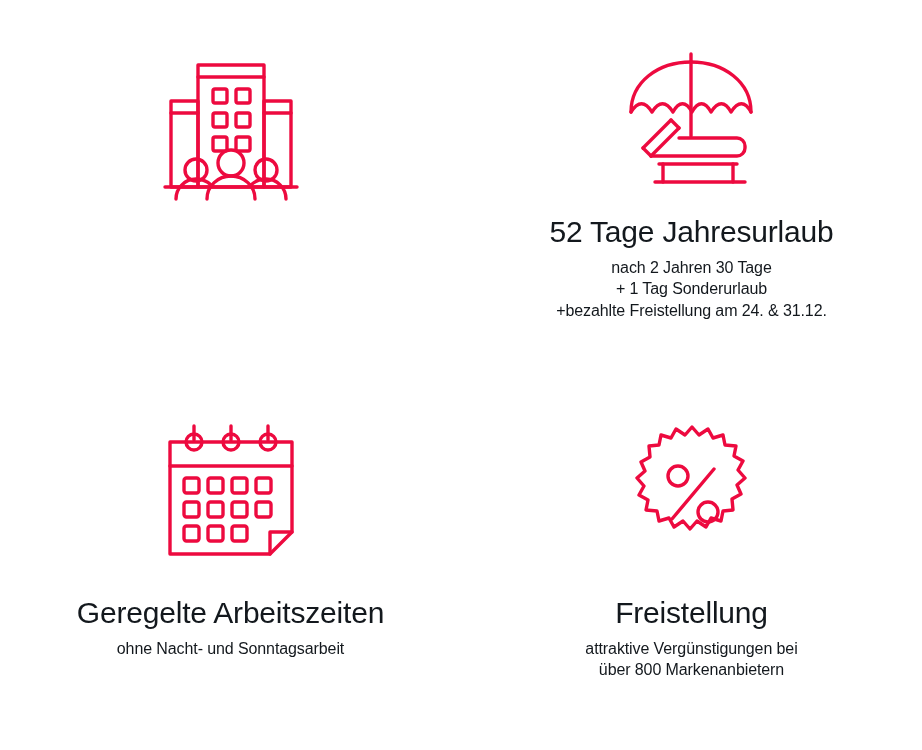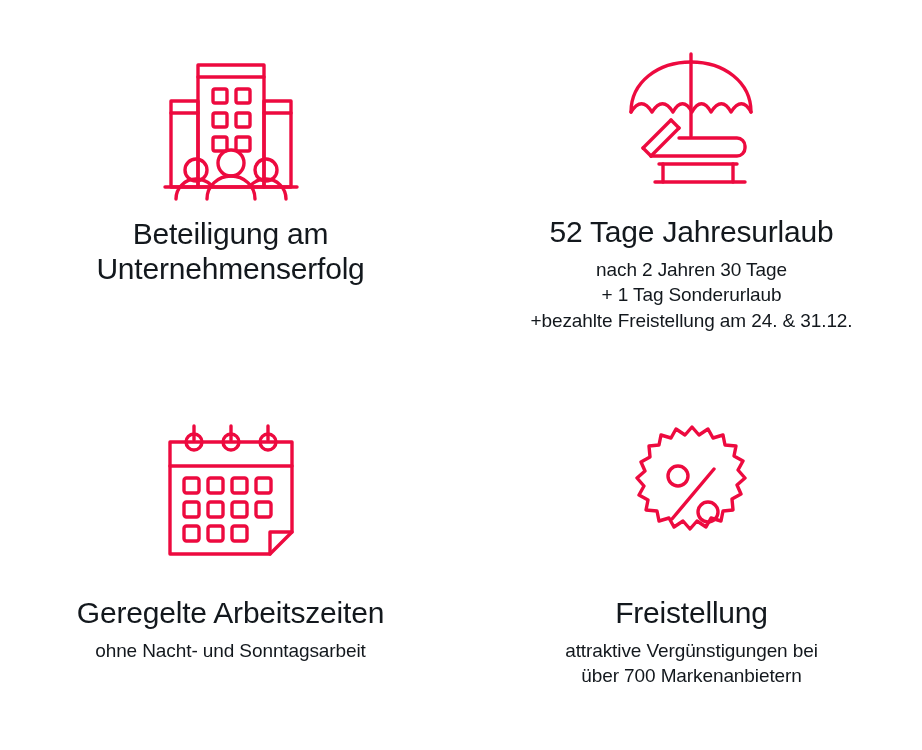--- a/index.html
+++ b/index.html
@@ -44,21 +44,21 @@
     font-size: 30px;
     line-height: 1.17;
     font-weight: 400;
     text-align: center;
     letter-spacing: -0.2px;
     color: #13181d;
     max-width: 420px;
   }
   .benefit-sub {
     margin-top: 8px;
-    font-size: 19px;
+    font-size: 16px;
     line-height: 1.33;
     text-align: center;
     color: #13181d;
     max-width: 430px;
     letter-spacing: -0.1px;
   }
   .benefit.b1 .icon-wrap { height: 180px; }
   .benefit.b1 .benefit-title { margin-top: 2px; }
   .benefit.b2 .benefit-title { margin-top: 2px; }
   .benefit.b3 .benefit-title { margin-top: 12px; }
@@ -95,21 +95,20 @@
         <circle cx="80" cy="124" r="13"></circle>
         <path d="M56 160 c0-13 11-23 24-23 s24 10 24 23"></path>
 
         <circle cx="45" cy="131" r="11"></circle>
         <path d="M25 160 c0-11 9-20 20-20 c6 0 11 2 15 6"></path>
 
         <circle cx="115" cy="131" r="11"></circle>
         <path d="M135 160 c0-11-9-20-20-20 c-6 0-11 2-15 6"></path>
       </svg>
     </div>
-    <div class="benefit-title">Beteiligung am Unternehmenserfolg</div>
   </div>
 
   <div class="benefit r1 b2">
     <div class="icon-wrap">
       <svg width="170" height="170" viewBox="0 0 170 170" fill="none" stroke="#ED0A3F" stroke-width="3.4" stroke-linecap="round" stroke-linejoin="round">
 
         <path d="M84 16 v8"></path>
 
         <path d="M24 74 c0-30 27-50 60-50 s60 20 60 50"></path>
 
@@ -176,16 +175,16 @@
         <path d="M75 8
           l7 8 9-6 5 9 10-3 2 10 11 1 -2 10 9 5 -5 9 7 8 -8 7 4 9 -9 5 1 11 -10 1 -2 10 -10-3 -5 9 -9-6 -7 8 -7-8 -9 6 -5-9 -10 3 -2-10 -11-1 2-10 -9-5 5-9 -7-8 8-7 -4-9 9-5 -1-11 10-1 2-10 10 3 5-9 9 6 z"></path>
 
         <circle cx="61" cy="57" r="10"></circle>
         <circle cx="91" cy="93" r="10"></circle>
         <path d="M97 50 L55 100"></path>
       </svg>
     </div>
     <div class="benefit-title">Freistellung</div>
     <div class="benefit-sub" style="white-space: pre-line;">attraktive Vergünstigungen bei
-über 700 Markenanbietern</div>
+über 800 Markenanbietern</div>
   </div>
 
 </div>
 
 </body></html>

